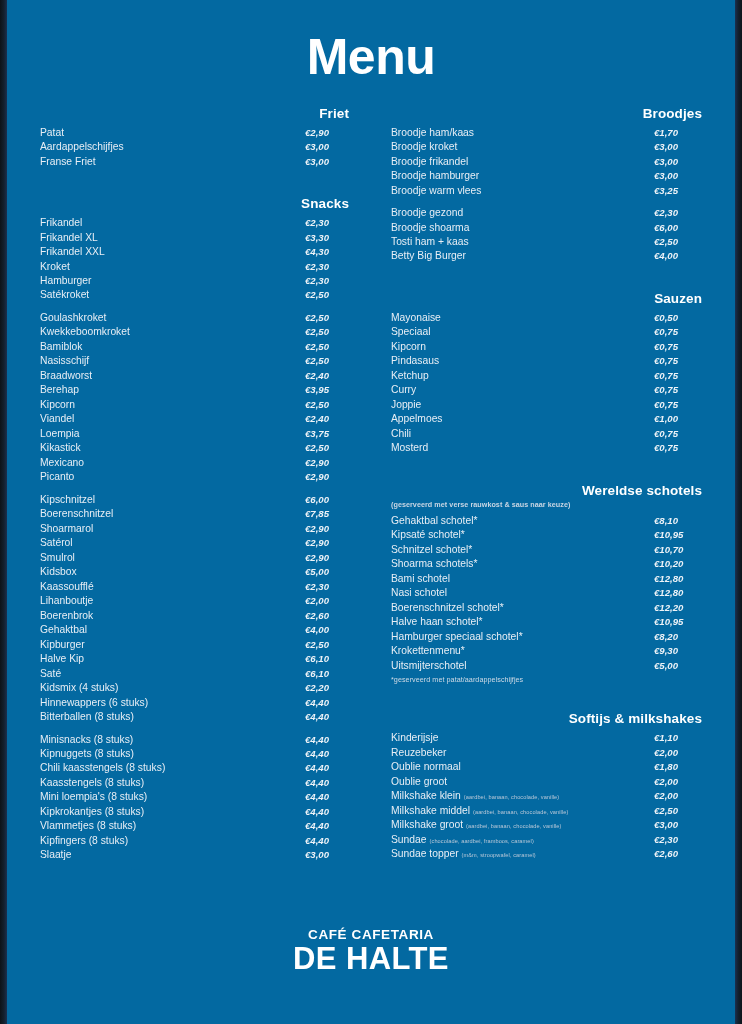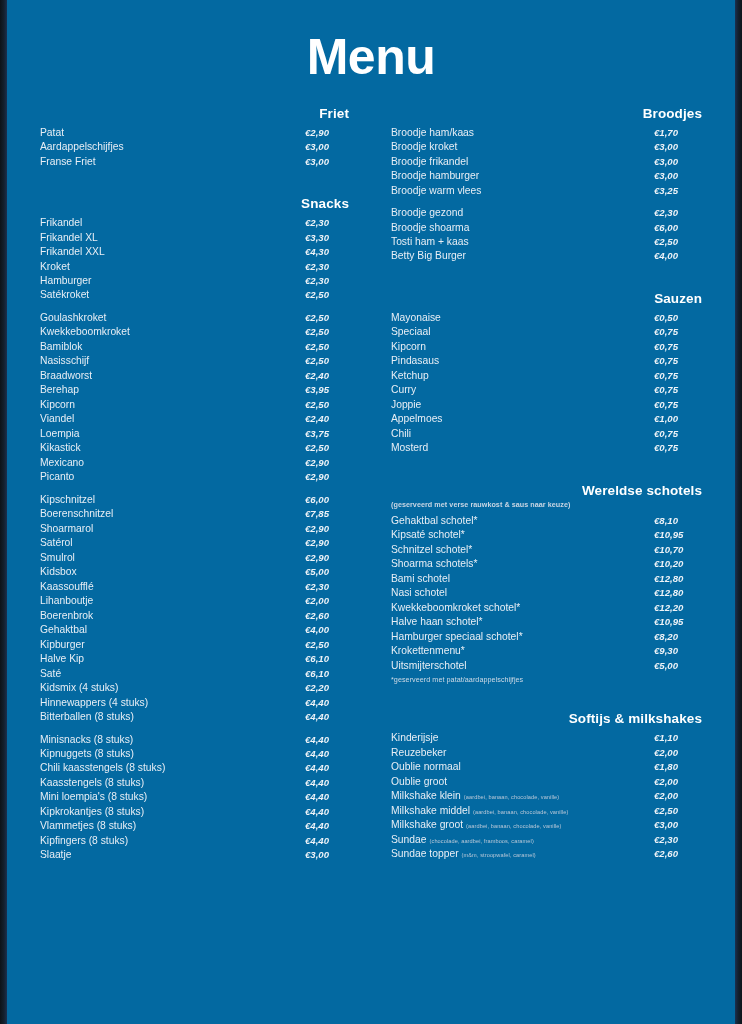--- a/index.html
+++ b/index.html
@@ -297,21 +297,21 @@
             </div>
             <div class="item-row">
               <span class="item-name">Saté</span>
               <span class="item-price">€6,10</span>
             </div>
             <div class="item-row">
               <span class="item-name">Kidsmix (4 stuks)</span>
               <span class="item-price">€2,20</span>
             </div>
             <div class="item-row">
-              <span class="item-name">Hinnewappers (4 stuks)</span>
+              <span class="item-name">Hinnewappers (6 stuks)</span>
               <span class="item-price">€4,40</span>
             </div>
             <div class="item-row">
               <span class="item-name">Bitterballen (8 stuks)</span>
               <span class="item-price">€4,40</span>
             </div>
           </div>
           <div class="group">
             <div class="item-row">
               <span class="item-name">Minisnacks (8 stuks)</span>
@@ -463,21 +463,21 @@
             </div>
             <div class="item-row">
               <span class="item-name">Bami schotel</span>
               <span class="item-price">€12,80</span>
             </div>
             <div class="item-row">
               <span class="item-name">Nasi schotel</span>
               <span class="item-price">€12,80</span>
             </div>
             <div class="item-row">
-              <span class="item-name">Kwekkeboomkroket schotel*</span>
+              <span class="item-name">Boerenschnitzel schotel*</span>
               <span class="item-price">€12,20</span>
             </div>
             <div class="item-row">
               <span class="item-name">Halve haan schotel*</span>
               <span class="item-price">€10,95</span>
             </div>
             <div class="item-row">
               <span class="item-name">Hamburger speciaal schotel*</span>
               <span class="item-price">€8,20</span>
             </div>
@@ -529,14 +529,18 @@
             </div>
             <div class="item-row">
               <span class="item-name">Sundae topper<span class="flavors">(m&amp;m, stroopwafel, caramel)</span></span>
               <span class="item-price">€2,60</span>
             </div>
           </div>
         </div>
       </div>
   </div>
 
+  <div class="footer">
+    <div class="footer-eyebrow">CAFÉ CAFETARIA</div>
+    <div class="footer-name">DE HALTE</div>
+  </div>
 
 </div>
 
 </body></html>

